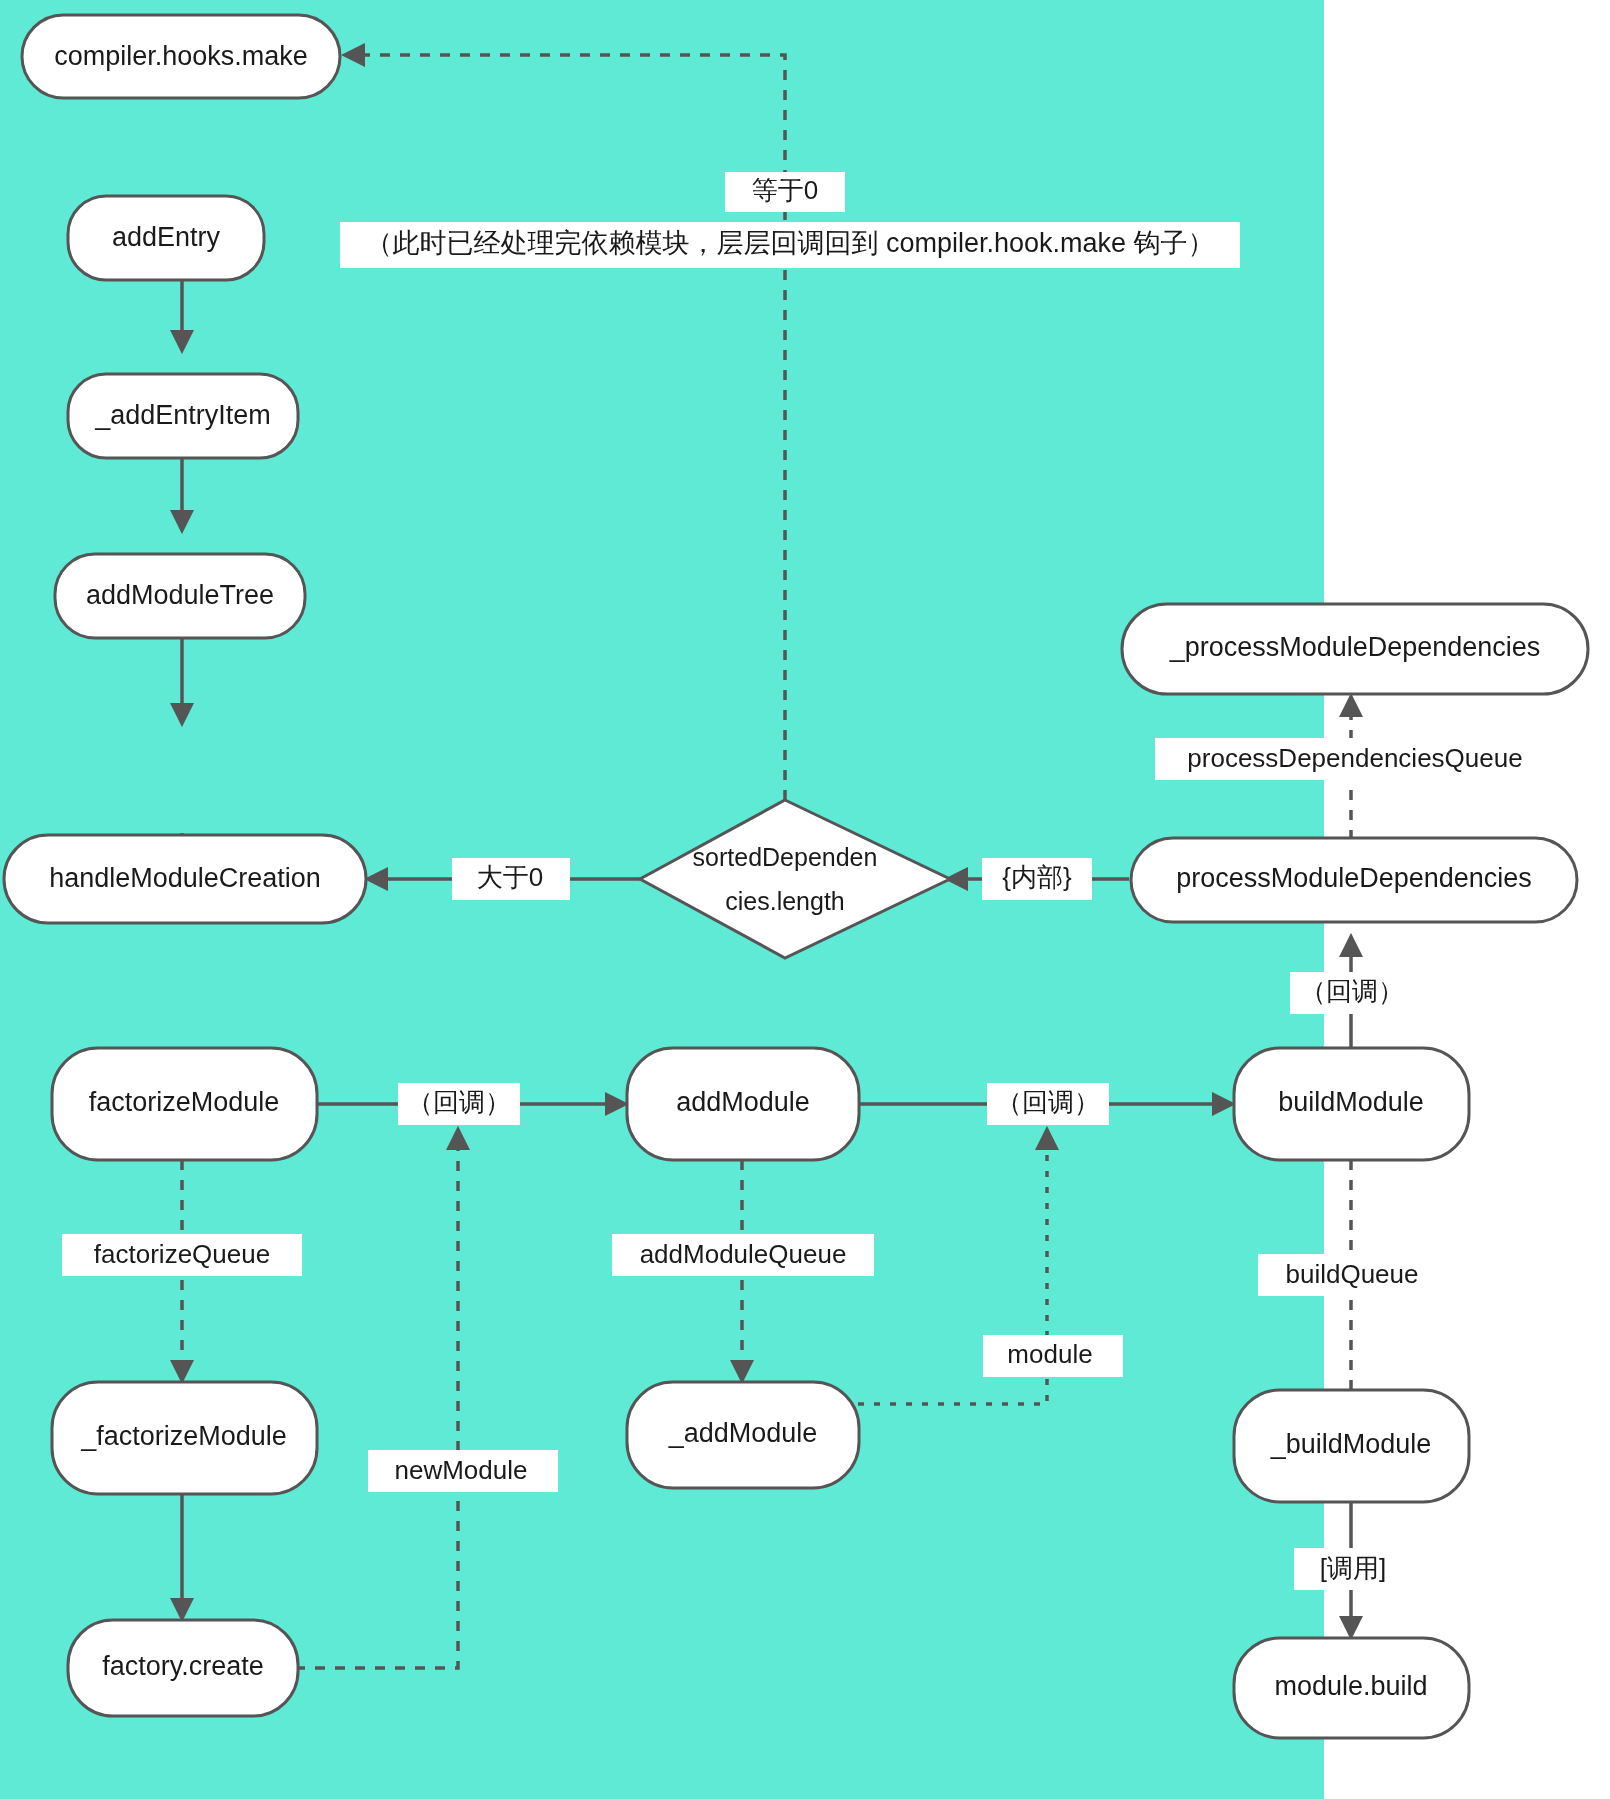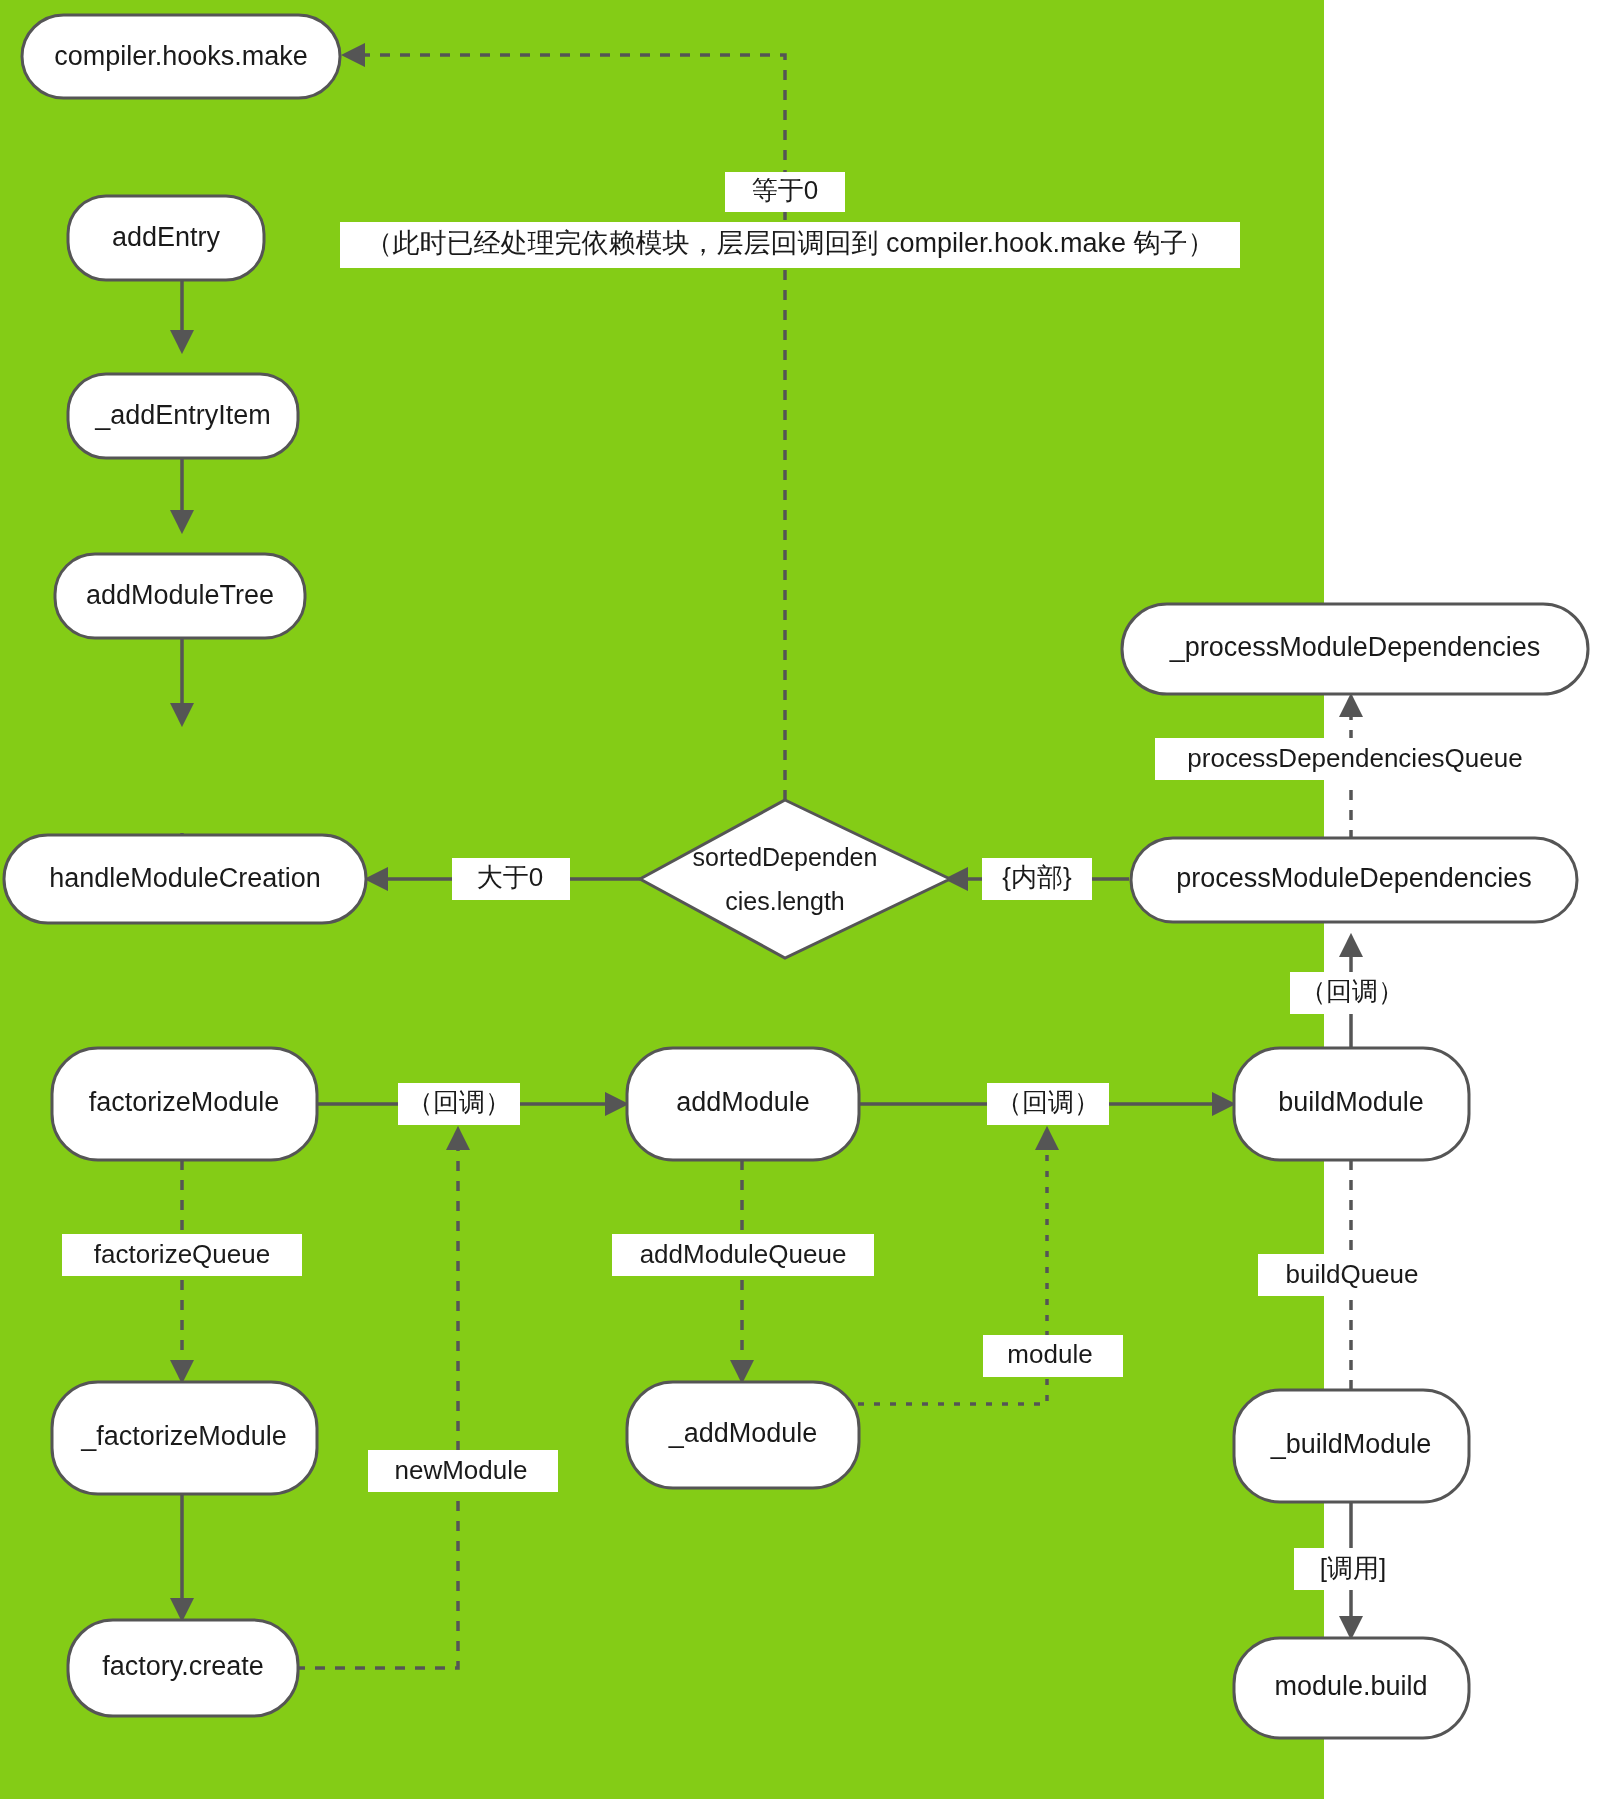--- a/index.html
+++ b/index.html
@@ -4,21 +4,21 @@
 <style>
   html, body {
     margin: 0;
     padding: 0;
     background: #ffffff;
   }
   #canvas {
     position: relative;
     width: 1324px;
     height: 1799px;
-    background: #84cc16;
+    background: #5eead4;
     font-family: "Liberation Sans", "DejaVu Sans", sans-serif;
   }
   svg#flow {
     position: absolute;
     top: 0;
     left: 0;
     width: 1610px;
     height: 1799px;
   }
   .node-shape {

